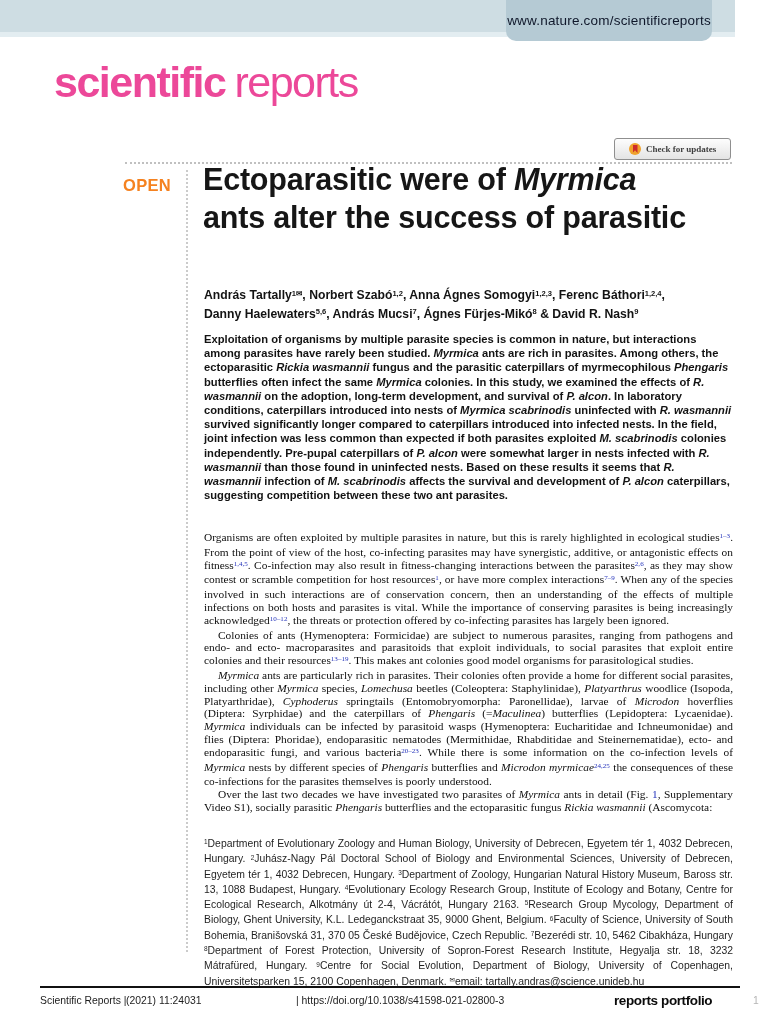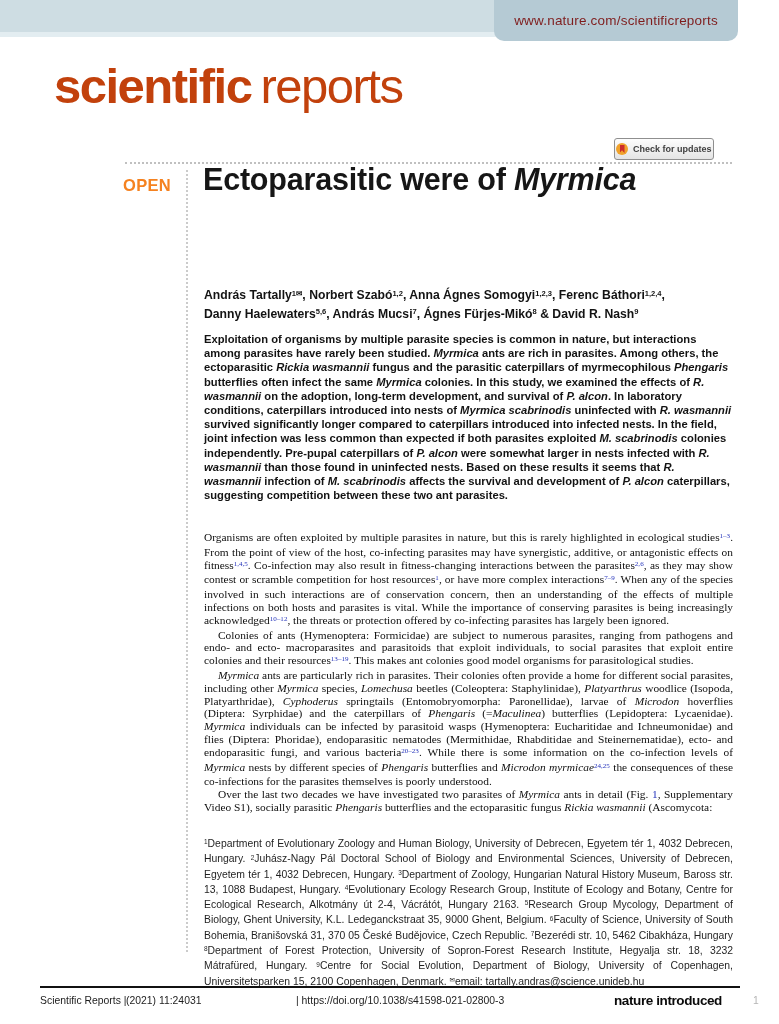--- a/index.html
+++ b/index.html
@@ -2,36 +2,36 @@
 <html><head>
 <meta charset="utf-8">
 <style>
   html,body{margin:0;padding:0;background:#ffffff;}
   body{width:779px;height:1024px;position:relative;overflow:hidden;
        font-family:"Liberation Sans",sans-serif;color:#111;}
 
   
   .topband{position:absolute;left:0;top:0;width:735px;height:32px;
            background:#cedde3;border-bottom:5px solid #e3edf1;}
-  .url-tab{position:absolute;left:494px;top:0;width:244px;height:41px;
+  .url-tab{position:absolute;left:506px;top:0;width:206px;height:41px;
            background:#b5cad4;border-radius:0 0 10px 10px;
            display:flex;align-items:center;justify-content:center;
-           font-size:13.5px;color:#7f1d1d;letter-spacing:.2px;}
+           font-size:13.5px;color:#0f172a;letter-spacing:.2px;}
 
   
-  .logo{position:absolute;left:54px;top:58px;font-size:49px;letter-spacing:-1.5px;color:#c2410c;}
+  .logo{position:absolute;left:54px;top:58px;font-size:43px;letter-spacing:-1.5px;color:#ec4899;}
   .logo-bold{font-weight:800;}
   .logo-reg{font-weight:400;margin-left:9px;}
 
   
   .check-btn{position:absolute;left:614px;top:138px;height:20px;
              border:1px solid #8f8f8f;border-radius:3px;
              background:linear-gradient(#fdfdfd,#e4e4e4);
-             display:inline-flex;align-items:center;gap:5px;padding:0 1px;
-             font-size:9px;font-weight:bold;color:#3f3f3f;}
+             display:inline-flex;align-items:center;gap:5px;padding:0 14px;
+             font-size:9px;font-weight:bold;color:#3f3f3f;font-family:Liberation Serif, serif;}
   .cm-icon{width:12px;height:12px;border-radius:50%;background:#f0a22c;
            position:relative;display:inline-block;}
   .cm-ribbon{position:absolute;left:3.5px;top:2px;width:5px;height:8px;background:#cc2b2b;
              clip-path:polygon(0 0,100% 0,100% 100%,50% 65%,0 100%);}
 
   
   .dotted-h{position:absolute;left:125px;top:162px;width:607px;height:0;
             border-top:2px dotted #c0c0c0;}
   .dotted-v{position:absolute;left:186px;top:170px;height:782px;width:0;
             border-left:2px dotted #cbcbcb;}
@@ -94,37 +94,37 @@
         <span class="cm-ribbon"></span>
       </span>
     <span>Check for updates</span>
   </div>
 
   <div class="dotted-h"></div>
   <div class="dotted-v"></div>
 
   <div class="open-label">OPEN</div>
 
-  <h1 class="title"><span>Ectoparasitic were of </span><span class="seg-i">Myrmica</span><br><br></h1>
+  <h1 class="title"><span>Ectoparasitic were of </span><span class="seg-i">Myrmica</span><br><span>ants alter the success of parasitic</span><br></h1>
 
   <div class="authors"><span>András Tartally</span><span class="seg-sup">1✉</span><span>, Norbert Szabó</span><span class="seg-sup">1,2</span><span>, Anna Ágnes Somogyi</span><span class="seg-sup">1,2,3</span><span>, Ferenc Báthori</span><span class="seg-sup">1,2,4</span><span>,</span><br><span>Danny Haelewaters</span><span class="seg-sup">5,6</span><span>, András Mucsi</span><span class="seg-sup">7</span><span>, Ágnes Fürjes-Mikó</span><span class="seg-sup">8</span><span> &amp; David R. Nash</span><span class="seg-sup">9</span></div>
 
   <div class="abstract"><span>Exploitation of organisms by multiple parasite species is common in nature, but interactions among parasites have rarely been studied. </span><span class="seg-i">Myrmica</span><span> ants are rich in parasites. Among others, the ectoparasitic </span><span class="seg-i">Rickia wasmannii</span><span> fungus and the parasitic caterpillars of myrmecophilous </span><span class="seg-i">Phengaris</span><span> butterflies often infect the same </span><span class="seg-i">Myrmica</span><span> colonies. In this study, we examined the effects of </span><span class="seg-i">R. wasmannii</span><span> on the adoption, long-term development, and survival of </span><span class="seg-i">P. alcon</span><span>. In laboratory conditions, caterpillars introduced into nests of </span><span class="seg-i">Myrmica scabrinodis</span><span> uninfected with </span><span class="seg-i">R. wasmannii</span><span> survived significantly longer compared to caterpillars introduced into infected nests. In the field, joint infection was less common than expected if both parasites exploited </span><span class="seg-i">M. scabrinodis</span><span> colonies independently. Pre-pupal caterpillars of </span><span class="seg-i">P. alcon</span><span> were somewhat larger in nests infected with </span><span class="seg-i">R. wasmannii</span><span> than those found in uninfected nests. Based on these results it seems that </span><span class="seg-i">R. wasmannii</span><span> infection of </span><span class="seg-i">M. scabrinodis</span><span> affects the survival and development of </span><span class="seg-i">P. alcon</span><span> caterpillars, suggesting competition between these two ant parasites.</span></div>
 
   <div class="body-text">
     <p class="bp"><span>Organisms are often exploited by multiple parasites in nature, but this is rarely highlighted in ecological studies</span><span class="seg-sup seg-blue">1–3</span><span>. From the point of view of the host, co-infecting parasites may have synergistic, additive, or antagonistic effects on fitness</span><span class="seg-sup seg-blue">1,4,5</span><span>. Co-infection may also result in fitness-changing interactions between the parasites</span><span class="seg-sup seg-blue">2,6</span><span>, as they may show contest or scramble competition for host resources</span><span class="seg-sup seg-blue">1</span><span>, or have more complex interactions</span><span class="seg-sup seg-blue">7–9</span><span>. When any of the species involved in such interactions are of conservation concern, then an understanding of the effects of multiple infections on both hosts and parasites is vital. While the importance of conserving parasites is being increasingly acknowledged</span><span class="seg-sup seg-blue">10–12</span><span>, the threats or protection offered by co-infecting parasites has largely been ignored.</span></p>
     <p class="bp indent"><span>Colonies of ants (Hymenoptera: Formicidae) are subject to numerous parasites, ranging from pathogens and endo- and ecto- macroparasites and parasitoids that exploit individuals, to social parasites that exploit entire colonies and their resources</span><span class="seg-sup seg-blue">13–19</span><span>. This makes ant colonies good model organisms for parasitological studies.</span></p>
     <p class="bp indent"><span class="seg-i">Myrmica</span><span> ants are particularly rich in parasites. Their colonies often provide a home for different social parasites, including other </span><span class="seg-i">Myrmica</span><span> species, </span><span class="seg-i">Lomechusa</span><span> beetles (Coleoptera: Staphylinidae), </span><span class="seg-i">Platyarthrus</span><span> woodlice (Isopoda, Platyarthridae), </span><span class="seg-i">Cyphoderus</span><span> springtails (Entomobryomorpha: Paronellidae), larvae of </span><span class="seg-i">Microdon</span><span> hoverflies (Diptera: Syrphidae) and the caterpillars of </span><span class="seg-i">Phengaris</span><span> (=</span><span class="seg-i">Maculinea</span><span>) butterflies (Lepidoptera: Lycaenidae). </span><span class="seg-i">Myrmica</span><span> individuals can be infected by parasitoid wasps (Hymenoptera: Eucharitidae and Ichneumonidae) and flies (Diptera: Phoridae), endoparasitic nematodes (Mermithidae, Rhabditidae and Steinernematidae), ecto- and endoparasitic fungi, and various bacteria</span><span class="seg-sup seg-blue">20–23</span><span>. While there is some information on the co-infection levels of </span><span class="seg-i">Myrmica</span><span> nests by different species of </span><span class="seg-i">Phengaris</span><span> butterflies and </span><span class="seg-i">Microdon myrmicae</span><span class="seg-sup seg-blue">24,25</span><span> the consequences of these co-infections for the parasites themselves is poorly understood.</span></p>
     <p class="bp indent"><span>Over the last two decades we have investigated two parasites of </span><span class="seg-i">Myrmica</span><span> ants in detail (Fig. </span><span class="seg-blue">1</span><span>, Supplementary Video S1), socially parasitic </span><span class="seg-i">Phengaris</span><span> butterflies and the ectoparasitic fungus </span><span class="seg-i">Rickia wasmannii</span><span> (Ascomycota:</span></p>
   </div>
 
   <div class="affiliations"><span class="seg-sup">1</span><span>Department of Evolutionary Zoology and Human Biology, University of Debrecen, Egyetem tér 1, 4032 Debrecen, Hungary. </span><span class="seg-sup">2</span><span>Juhász-Nagy Pál Doctoral School of Biology and Environmental Sciences, University of Debrecen, Egyetem tér 1, 4032 Debrecen, Hungary. </span><span class="seg-sup">3</span><span>Department of Zoology, Hungarian Natural History Museum, Baross str. 13, 1088 Budapest, Hungary. </span><span class="seg-sup">4</span><span>Evolutionary Ecology Research Group, Institute of Ecology and Botany, Centre for Ecological Research, Alkotmány út 2-4, Vácrátót, Hungary 2163. </span><span class="seg-sup">5</span><span>Research Group Mycology, Department of Biology, Ghent University, K.L. Ledeganckstraat 35, 9000 Ghent, Belgium. </span><span class="seg-sup">6</span><span>Faculty of Science, University of South Bohemia, Branišovská 31, 370 05 České Budějovice, Czech Republic. </span><span class="seg-sup">7</span><span>Bezerédi str. 10, 5462 Cibakháza, Hungary </span><span class="seg-sup">8</span><span>Department of Forest Protection, University of Sopron-Forest Research Institute, Hegyalja str. 18, 3232 Mátrafüred, Hungary. </span><span class="seg-sup">9</span><span>Centre for Social Evolution, Department of Biology, University of Copenhagen, Universitetsparken 15, 2100 Copenhagen, Denmark. </span><span class="seg-sup">✉</span><span>email: tartally.andras@science.unideb.hu</span></div>
 
   <div class="footer-rule"></div>
   <div class="footer">
     <span class="f-journal">Scientific Reports |</span>
     <span class="f-issue">(2021) 11:24031</span>
     <span class="f-doi">| https://doi.org/10.1038/s41598-021-02800-3</span>
-    <span class="f-brand">nature introduced</span>
+    <span class="f-brand">reports portfolio</span>
     <span class="f-page">1</span>
   </div>
 
 </div>
 
 </body></html>

